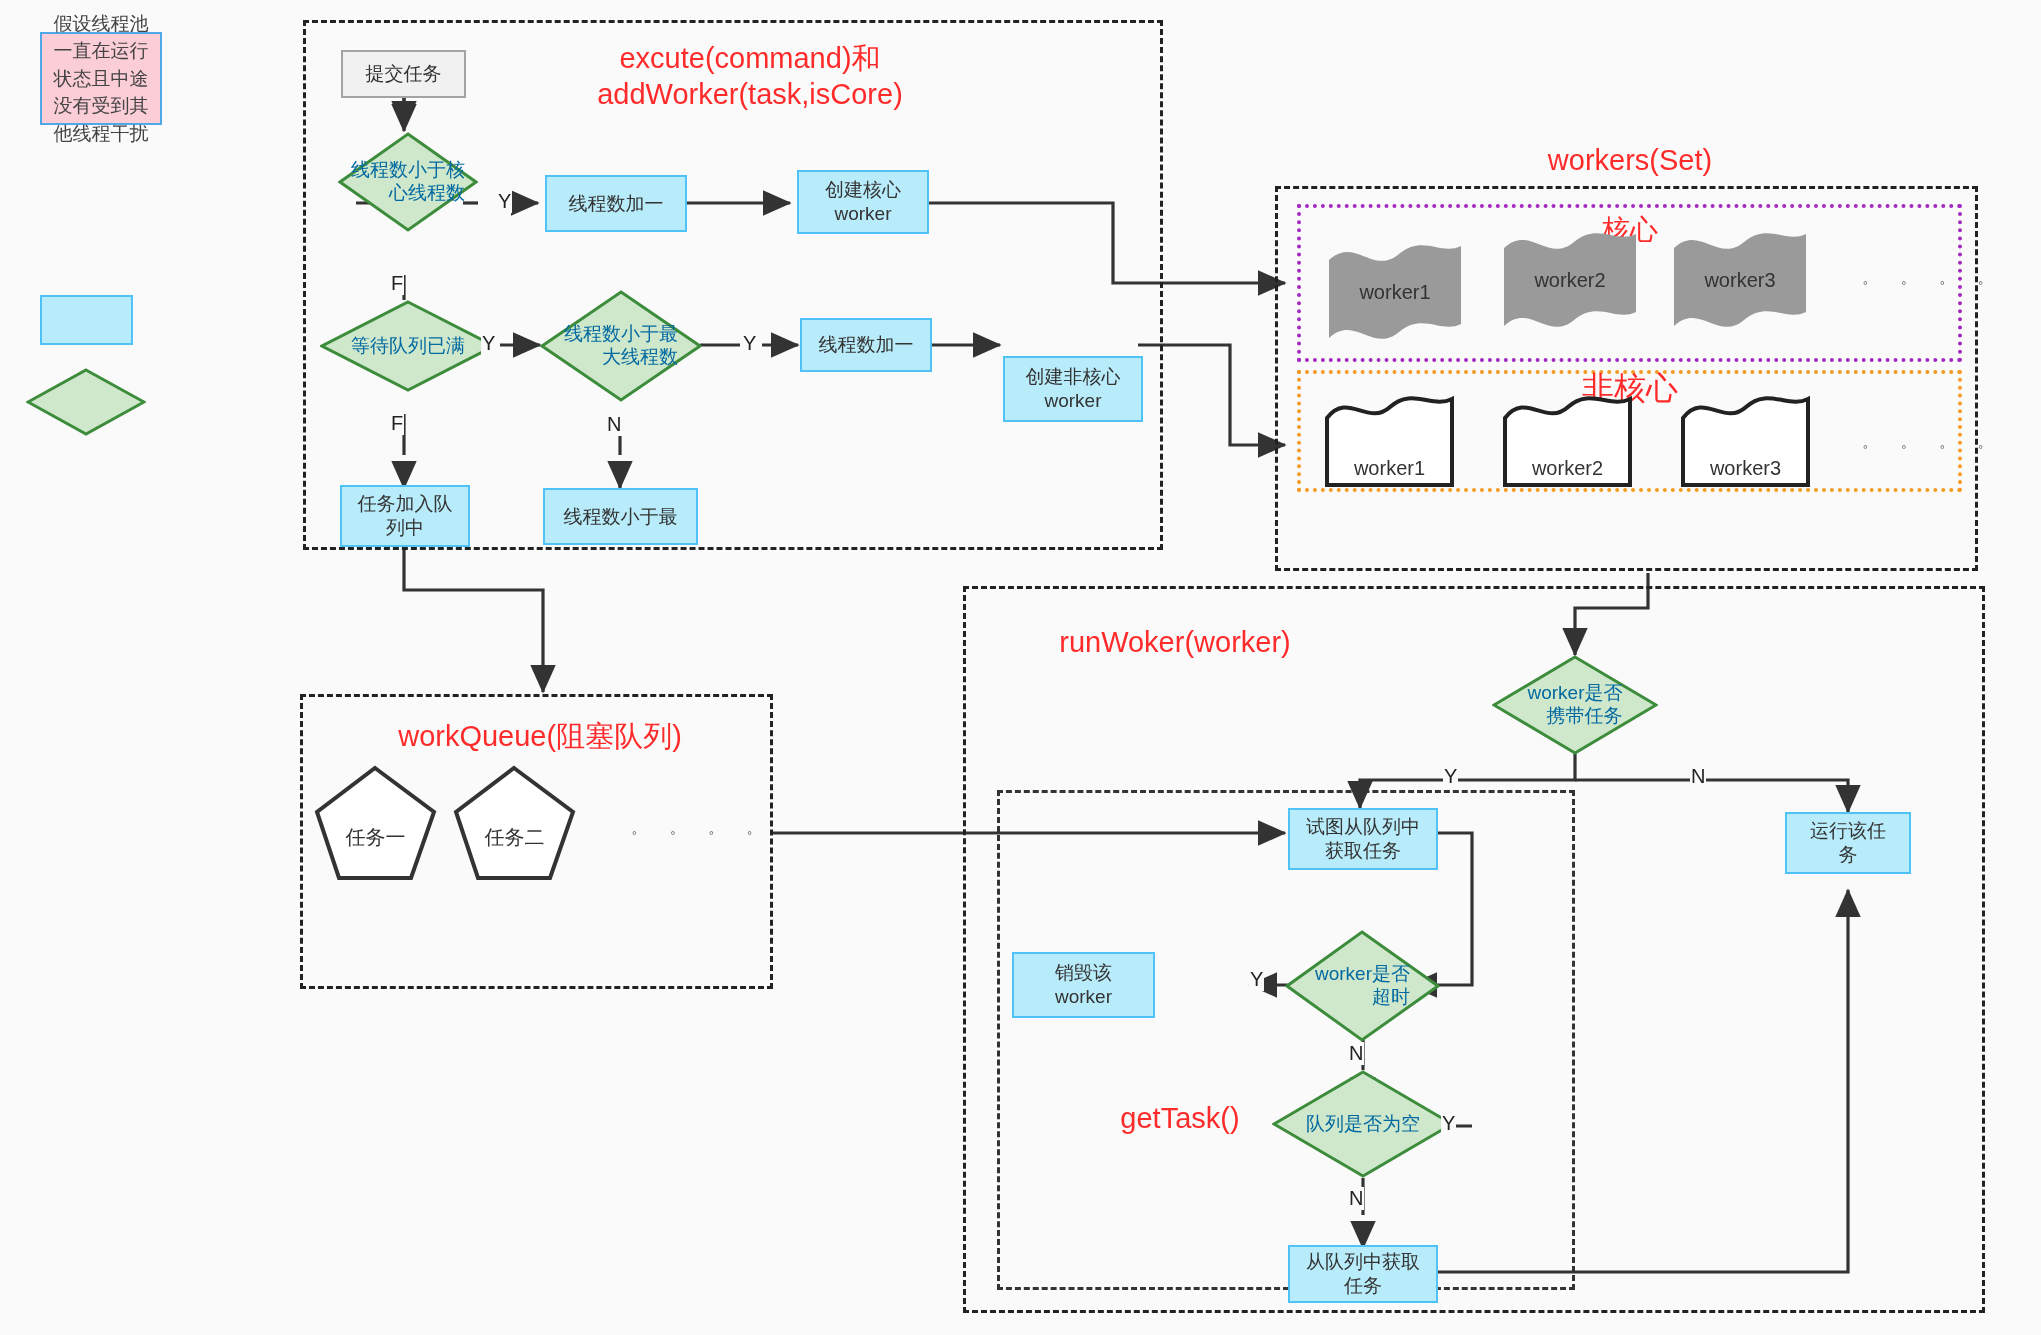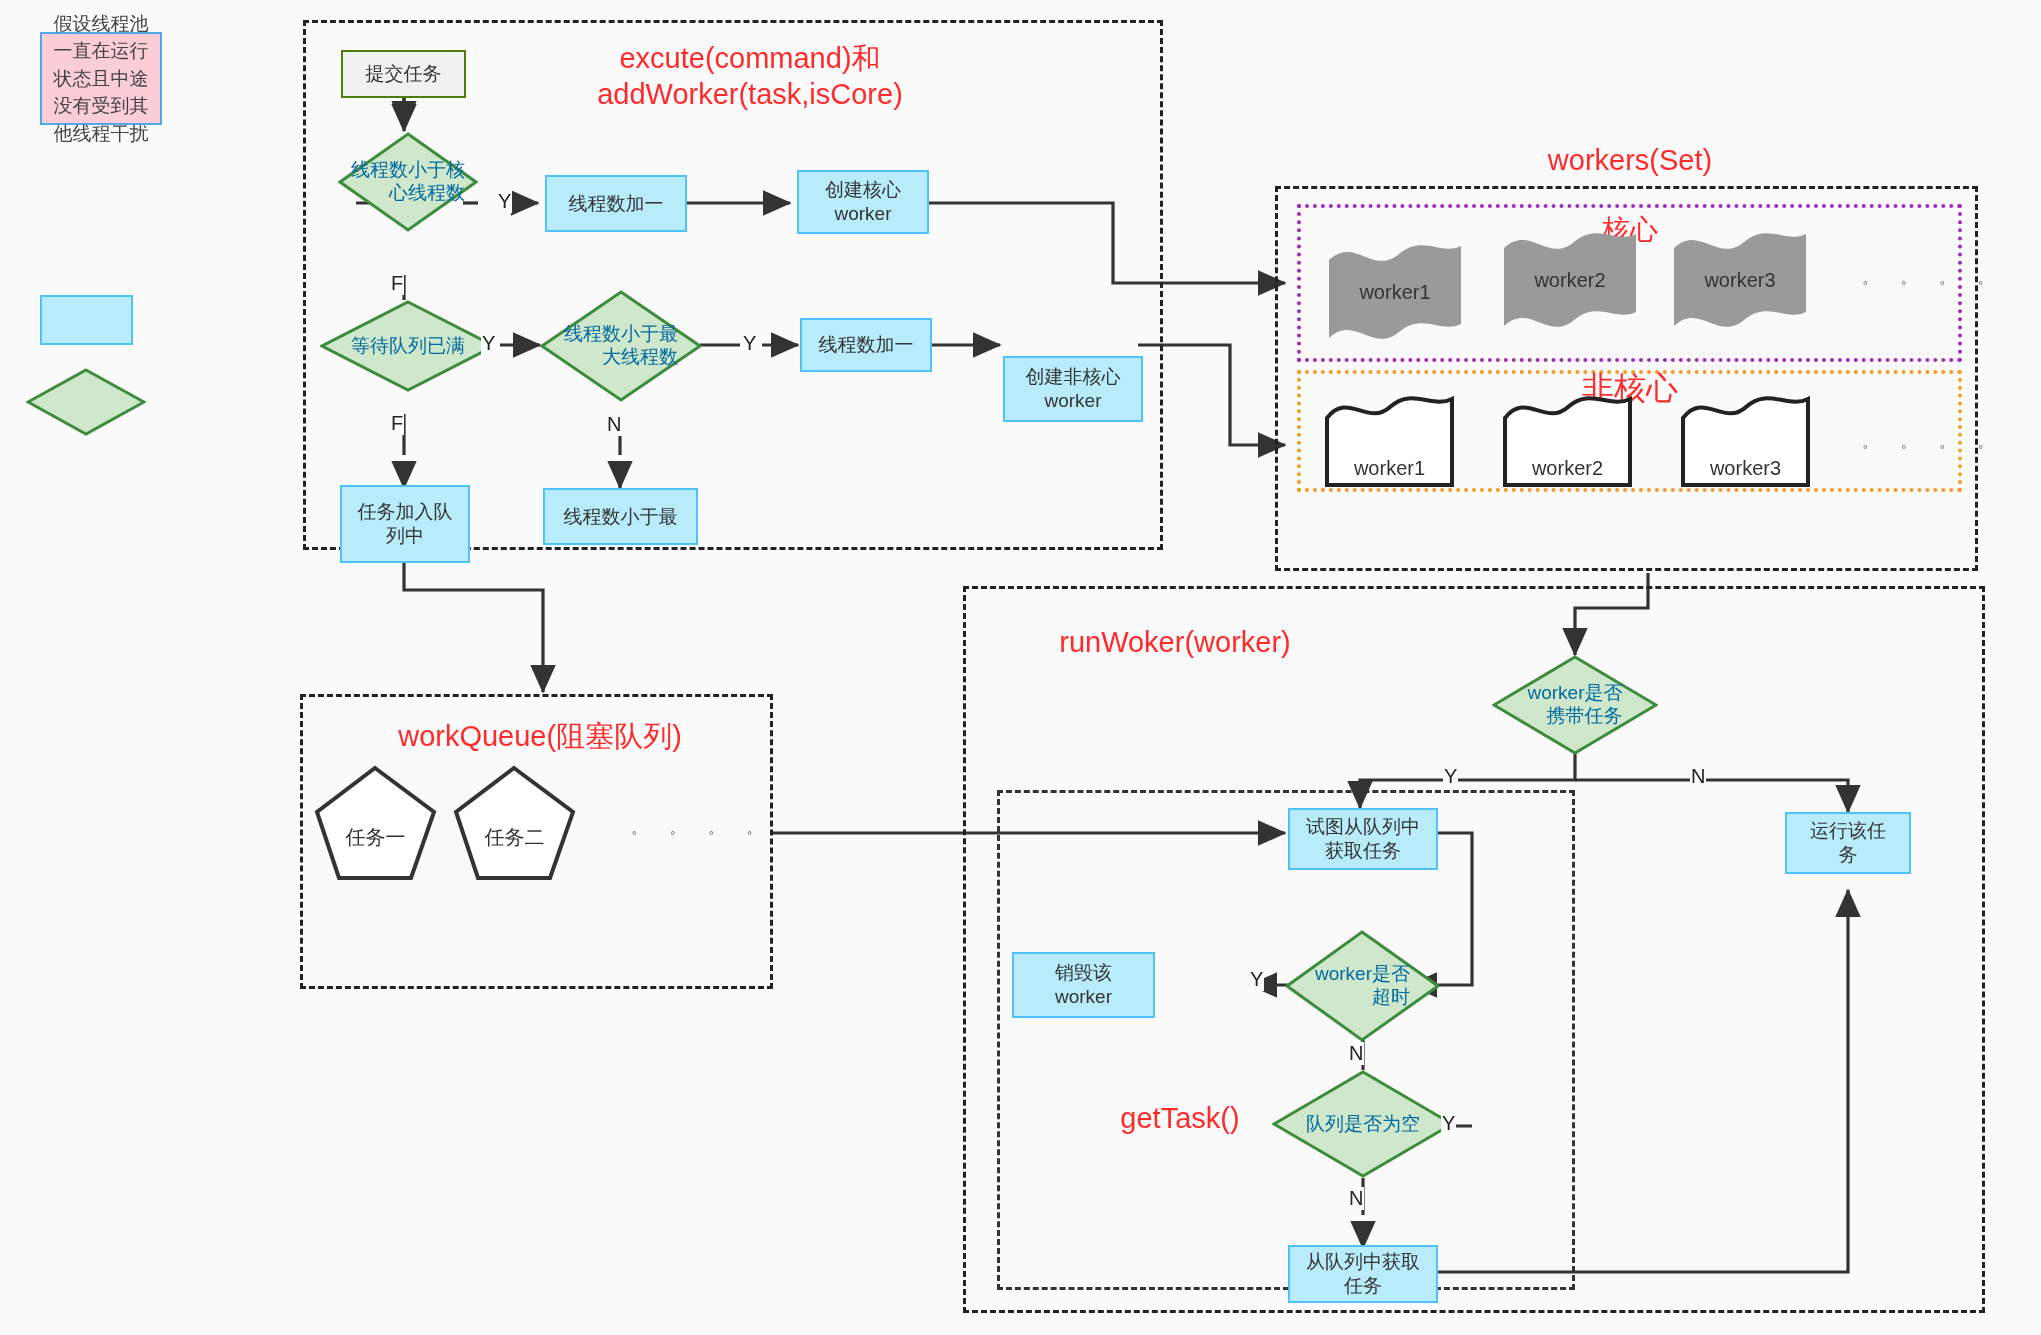--- a/index.html
+++ b/index.html
@@ -14,21 +14,21 @@
                line-height:1.25;white-space:pre-line;}
 
   .group-purple{border:4px dotted #a32ac0;}
   .group-orange{border:4px dotted #f59a23;}
   .group-thin{border:3px dashed #333;}
 
   
   .node{display:flex;align-items:center;justify-content:center;text-align:center;
         font-size:19px;color:#333;line-height:1.25;}
   .box-blue{background:#b9ecfb;border:2px solid #4fc3f7;}
-  .box-grey{background:#f1f1f1;border:2px solid #4d7c0f;}
+  .box-grey{background:#f1f1f1;border:2px solid #a3a3a3;}
   .note-pink{background:#fbcdd6;border:2px solid #4fa8e8;color:#444;font-size:19px;
              line-height:1.45;padding:4px 6px;}
 
   
   .diamond{position:absolute;}
   .diamond svg{position:absolute;left:0;top:0;}
   .diamond .dlabel{position:absolute;left:0;top:0;width:100%;height:100%;
                    display:flex;align-items:center;justify-content:center;
                    text-align:right;font-size:19px;color:#0369a1;line-height:1.2;
                    white-space:pre-line;}
@@ -180,21 +180,21 @@
 
   <div class="abs node box-blue" style="left:800px;top:318px;width:132px;height:54px;">
     <span>线程数加一</span>
   </div>
 
   <div class="abs node box-blue" style="left:1003px;top:312px;width:140px;height:66px;white-space:pre-line;margin-top:44px;">
     <span>创建非核心
 worker</span>
   </div>
 
-  <div class="abs node box-blue" style="left:340px;top:485px;width:130px;height:78px;white-space:pre-line;">
+  <div class="abs node box-blue" style="left:340px;top:485px;width:130px;height:62px;white-space:pre-line;">
     <span>任务加入队
 列中</span>
   </div>
 
   <div class="abs node box-blue" style="left:543px;top:488px;width:155px;height:57px;">
     <span>线程数小于最</span>
   </div>
 
   <div class="edgelabel" style="left:497px;top:190px;">Y</div>
   <div class="edgelabel" style="left:390px;top:272px;">F</div>

